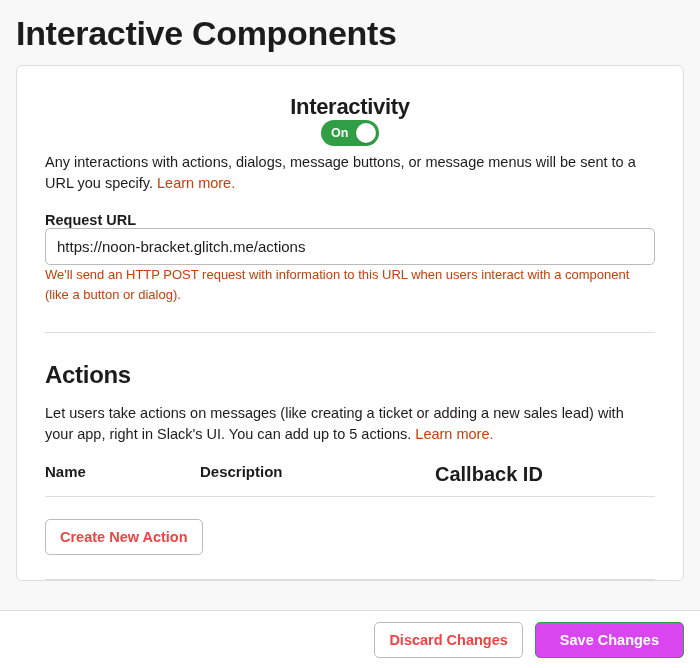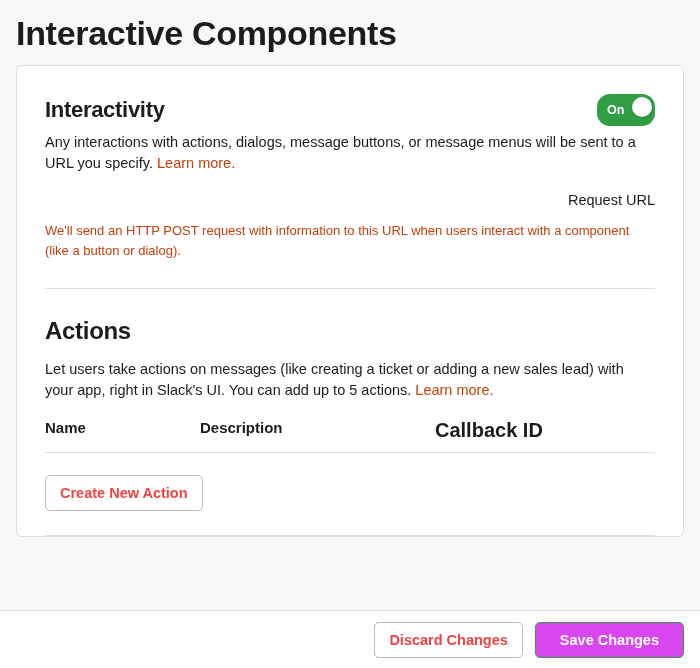--- a/index.html
+++ b/index.html
@@ -27,36 +27,37 @@
       border: 1px solid #dddddd;
       border-radius: 6px;
       margin: 0 16px;
       padding: 28px 28px 0 28px;
     }
     .section-header-row {
       display: flex;
       justify-content: space-between;
       align-items: center;
       margin-bottom: 6px;
+      flex-direction: column;
     }
     .section-title {
       font-size: 22px;
       font-weight: 800;
       letter-spacing: -0.3px;
     }
     .section-title-lg {
       font-size: 24px;
       font-weight: 800;
       letter-spacing: -0.3px;
       margin-bottom: 14px;
     }
     .toggle {
       background: #2f9e44;
       width: 58px;
-      height: 32px;
+      height: 26px;
       border-radius: 13px;
       position: relative;
       cursor: pointer;
       display: flex;
       align-items: center;
     }
     .toggle-label {
       color: #ffffff;
       font-size: 12.5px;
       font-weight: 700;
@@ -77,24 +78,23 @@
       line-height: 1.45;
       color: #1d1c1d;
       margin-bottom: 18px;
     }
     .link {
       color: #c2410c;
       cursor: pointer;
     }
     .field-label {
       font-size: 14.5px;
-      font-weight: 400;
-      margin-bottom: 13px;
+      font-weight: 700;
+      margin-bottom: 0;
       display: block;
-      text-align: right;
     }
     .text-input {
       width: 100%;
       height: 37px;
       border: 1px solid #bbbbbb;
       border-radius: 5px;
       padding: 0 11px;
       font-size: 15px;
       color: #1d1c1d;
       font-family: inherit;
@@ -189,20 +189,21 @@
       <span class="toggle-label">On</span>
       <span class="toggle-knob"></span>
     </div>
   </div>
 
   <p class="desc">
     <span>Any interactions with actions, dialogs, message buttons, or message menus will be sent to a URL you specify. </span><span class="link">Learn more.</span>
   </p>
 
   <label class="field-label">Request URL</label>
+  <input type="text" class="text-input" value="https://noon-bracket.glitch.me/actions" style="">
 
   <p class="hint">We'll send an HTTP POST request with information to this URL when users interact with a component (like a button or dialog).</p>
 
   <hr class="divider">
 
   
   <h2 class="section-title-lg">Actions</h2>
 
   <p class="desc">
     <span>Let users take actions on messages (like creating a ticket or adding a new sales lead) with your app, right in Slack's UI. You can add up to 5 actions. </span><span class="link">Learn more.</span>

